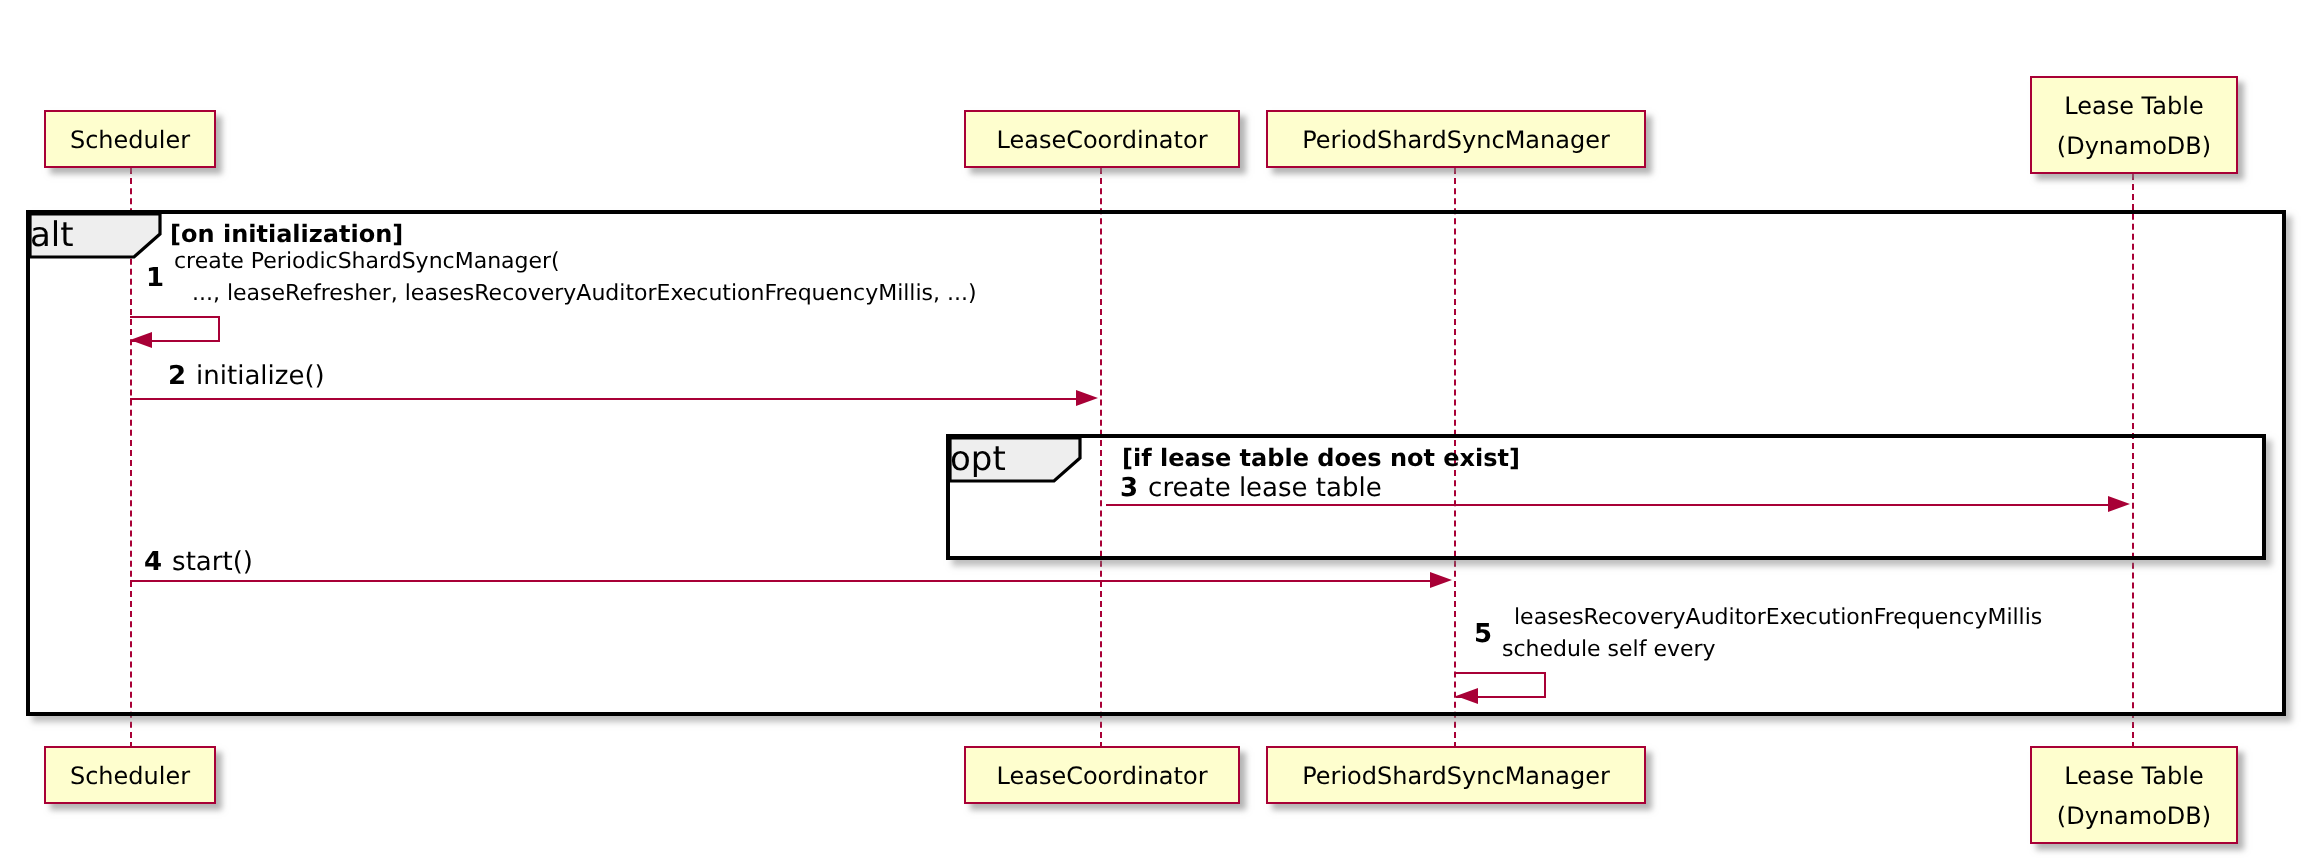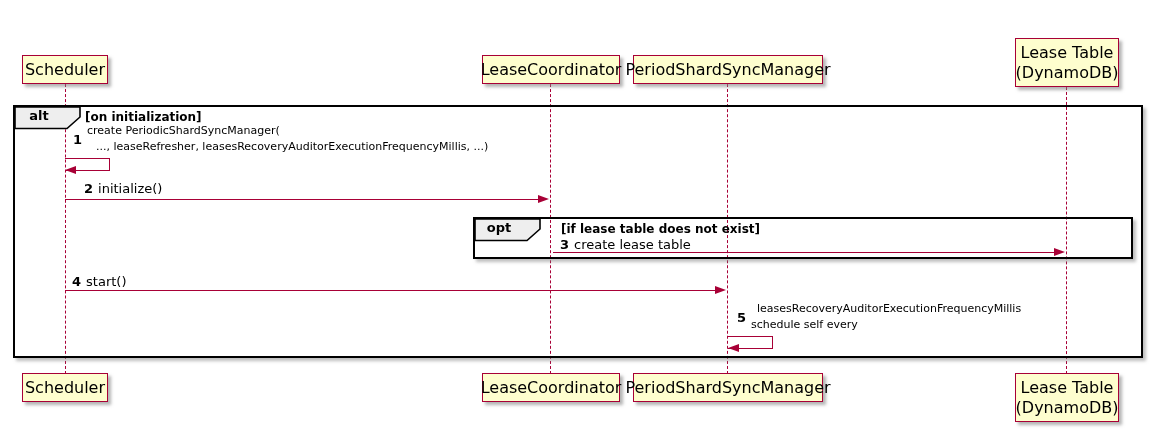--- a/index.html
+++ b/index.html
@@ -7,30 +7,30 @@
     font-family:"DejaVu Sans","Liberation Sans",sans-serif;color:#000;overflow:hidden;}
 
   .title{position:absolute;left:0;top:9px;width:100%;text-align:center;
     font-size:15px;font-weight:bold;}
 
   .participant{position:absolute;box-sizing:border-box;
     background:var(--participant-fill,#FEFECE);
     border:1.8px solid var(--participant-border,#A80036);
     box-shadow:3px 3px 3px rgba(130,130,130,.6);
     display:flex;flex-direction:column;align-items:center;justify-content:center;
-    font-size:16px;line-height:20px;text-align:center;white-space:nowrap;}
+    font-size:12px;line-height:20px;text-align:center;white-space:nowrap;}
 
   .lifeline{position:absolute;width:0;border-left:1px dashed var(--arrow,#A80036);}
 
   .frame{position:absolute;box-sizing:border-box;
     border:2px solid var(--frame-border,#000);
     box-shadow:3px 3px 3px rgba(130,130,130,.5);}
   .frame-pentagon{position:absolute;left:0;top:0;}
-  .frame-op{position:absolute;left:0;top:1px;width:48px;text-align:center;
-    font-weight:bold;font-size:13px;}
+  .frame-op{position:absolute;left:0;top:1px;width:48px;
+    font-weight:normal;font-size:17px;}
   .frame-guard{position:absolute;top:3px;font-weight:bold;font-size:12px;white-space:nowrap;}
 
   .msg{position:absolute;font-size:13px;white-space:nowrap;}
   .msg b{margin-right:5px;}
   .msg-lines{position:absolute;font-size:11px;white-space:nowrap;line-height:16px;}
   .msg-num{position:absolute;font-size:13px;font-weight:bold;}
 
   .msg-line{position:absolute;height:0;border-top:1.3px solid var(--arrow,#A80036);}
   .self-loop{position:absolute;width:45px;height:13px;box-sizing:border-box;
     border:1.3px solid var(--arrow,#A80036);border-left:none;}
@@ -81,21 +81,21 @@
   </div>
   <div class="self-loop" style="left:65px;top:158px;"></div>
   <div class="arrowhead-l" style="left:65px;top:166px;"></div>
 
   <div class="msg" style="left:72px;top:181px;margin-left:12px;">
     <b>2</b><span>initialize()</span>
   </div>
   <div class="msg-line" style="left:65px;top:199px;width:474px;"></div>
   <div class="arrowhead-r" style="left:538px;top:195px;"></div>
 
-  <div class="frame" style="left:473px;top:217px;width:660px;height:42px;">
+  <div class="frame" style="left:473px;top:217px;width:660px;height:63px;">
     <svg class="frame-pentagon" width="68" height="23" viewBox="0 0 68 23">
       <path d="M0,0 H65 V10 L52,21.5 H0 Z" style="fill:var(--frame-label-fill,#EEEEEE);" stroke="#000" stroke-width="1.6"></path>
     </svg>
     <span class="frame-op">opt</span>
     <span class="frame-guard" style="left:70px;margin-left:16px;">[if lease table does not exist]</span>
   </div>
 
   <div class="msg" style="left:560px;top:237px;">
     <b>3</b><span>create lease table</span>
   </div>

